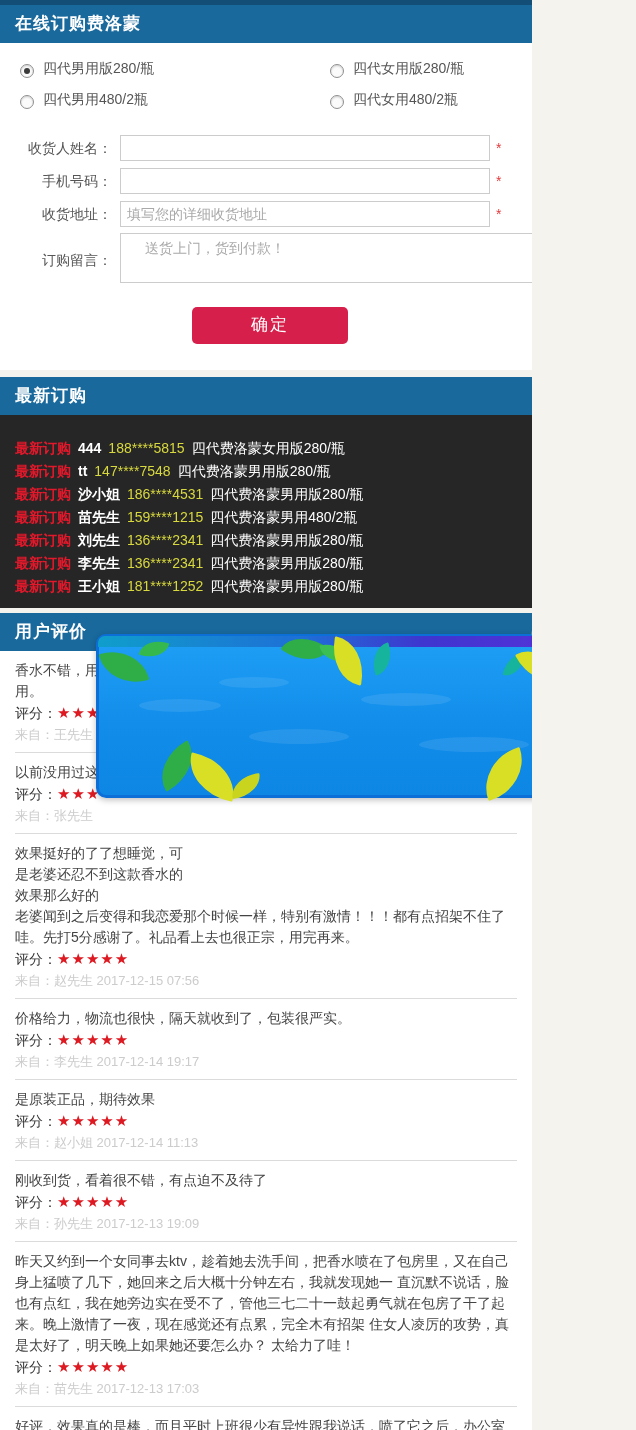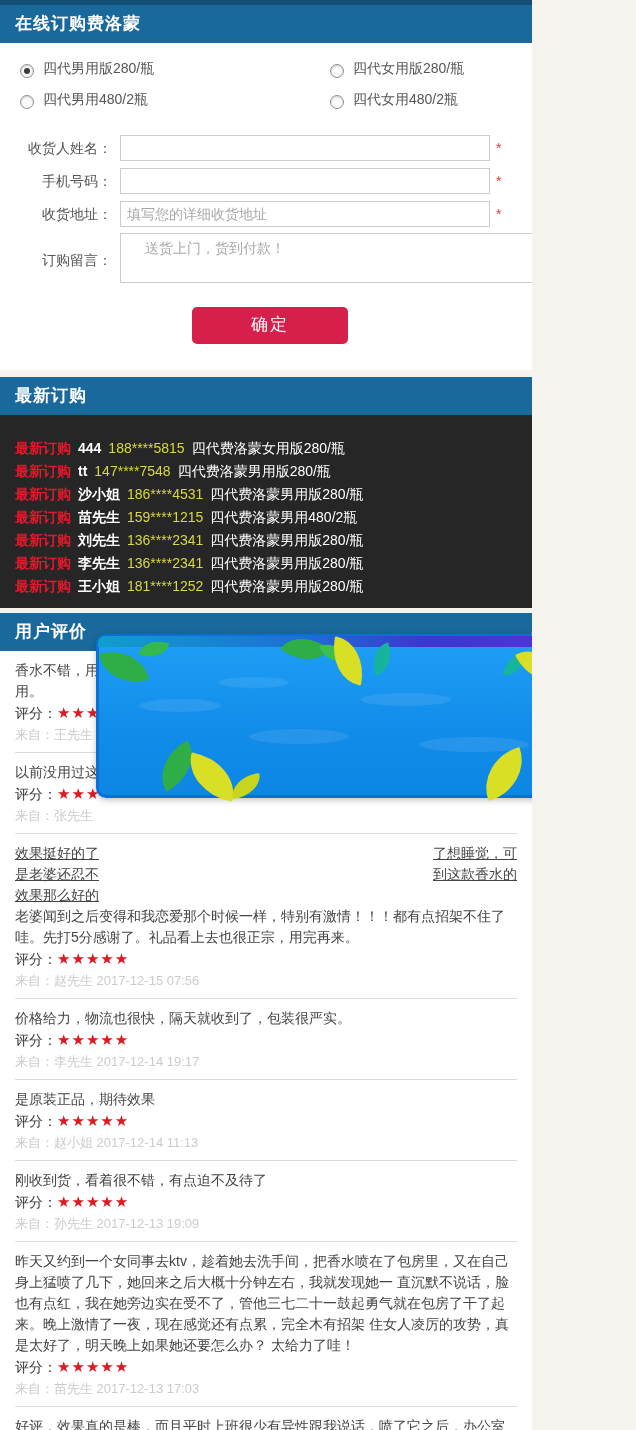--- a/index.html
+++ b/index.html
@@ -43,21 +43,21 @@
   .oname{color:#fff;font-weight:bold;margin-right:7px;}
   .ophone{color:#d8d83f;margin-right:7px;}
   .oprod{color:#fff;font-weight:normal;margin-top:48px;}
 
   
   .reviews-bar{margin-top:5px;}
   .reviews{background:#fff;padding:0 15px 60px;}
   .review{padding:9px 0 8px;border-bottom:1px solid #dbdbdb;}
   .review:last-child{border-bottom:none;}
   .rbody{font-size:14px;color:#444;line-height:21px;}
-  .segline{display:flex;justify-content:space-between;text-decoration:underline;}
+  .segline{display:flex;justify-content:flex-start;}
   .rrating{font-size:14px;color:#333;line-height:21px;}
   .stars{color:#dd1a22;font-size:15px;letter-spacing:1px;}
   .rmeta{font-size:13px;color:#ccc;line-height:19px;margin-top:1px;}
 
   
   .overlay{position:absolute;left:96px;top:634px;width:458px;height:164px;z-index:50;
        background:linear-gradient(180deg,#1f9ff6 0%,#118ce9 60%,#0d86e4 100%);
        border:3px solid #0c6fd8;border-radius:10px;box-sizing:border-box;cursor:pointer;
        box-shadow:0 2px 6px rgba(0,0,0,.25);}
   .ostrip{position:absolute;top:-1px;left:-1px;right:-1px;height:11px;

